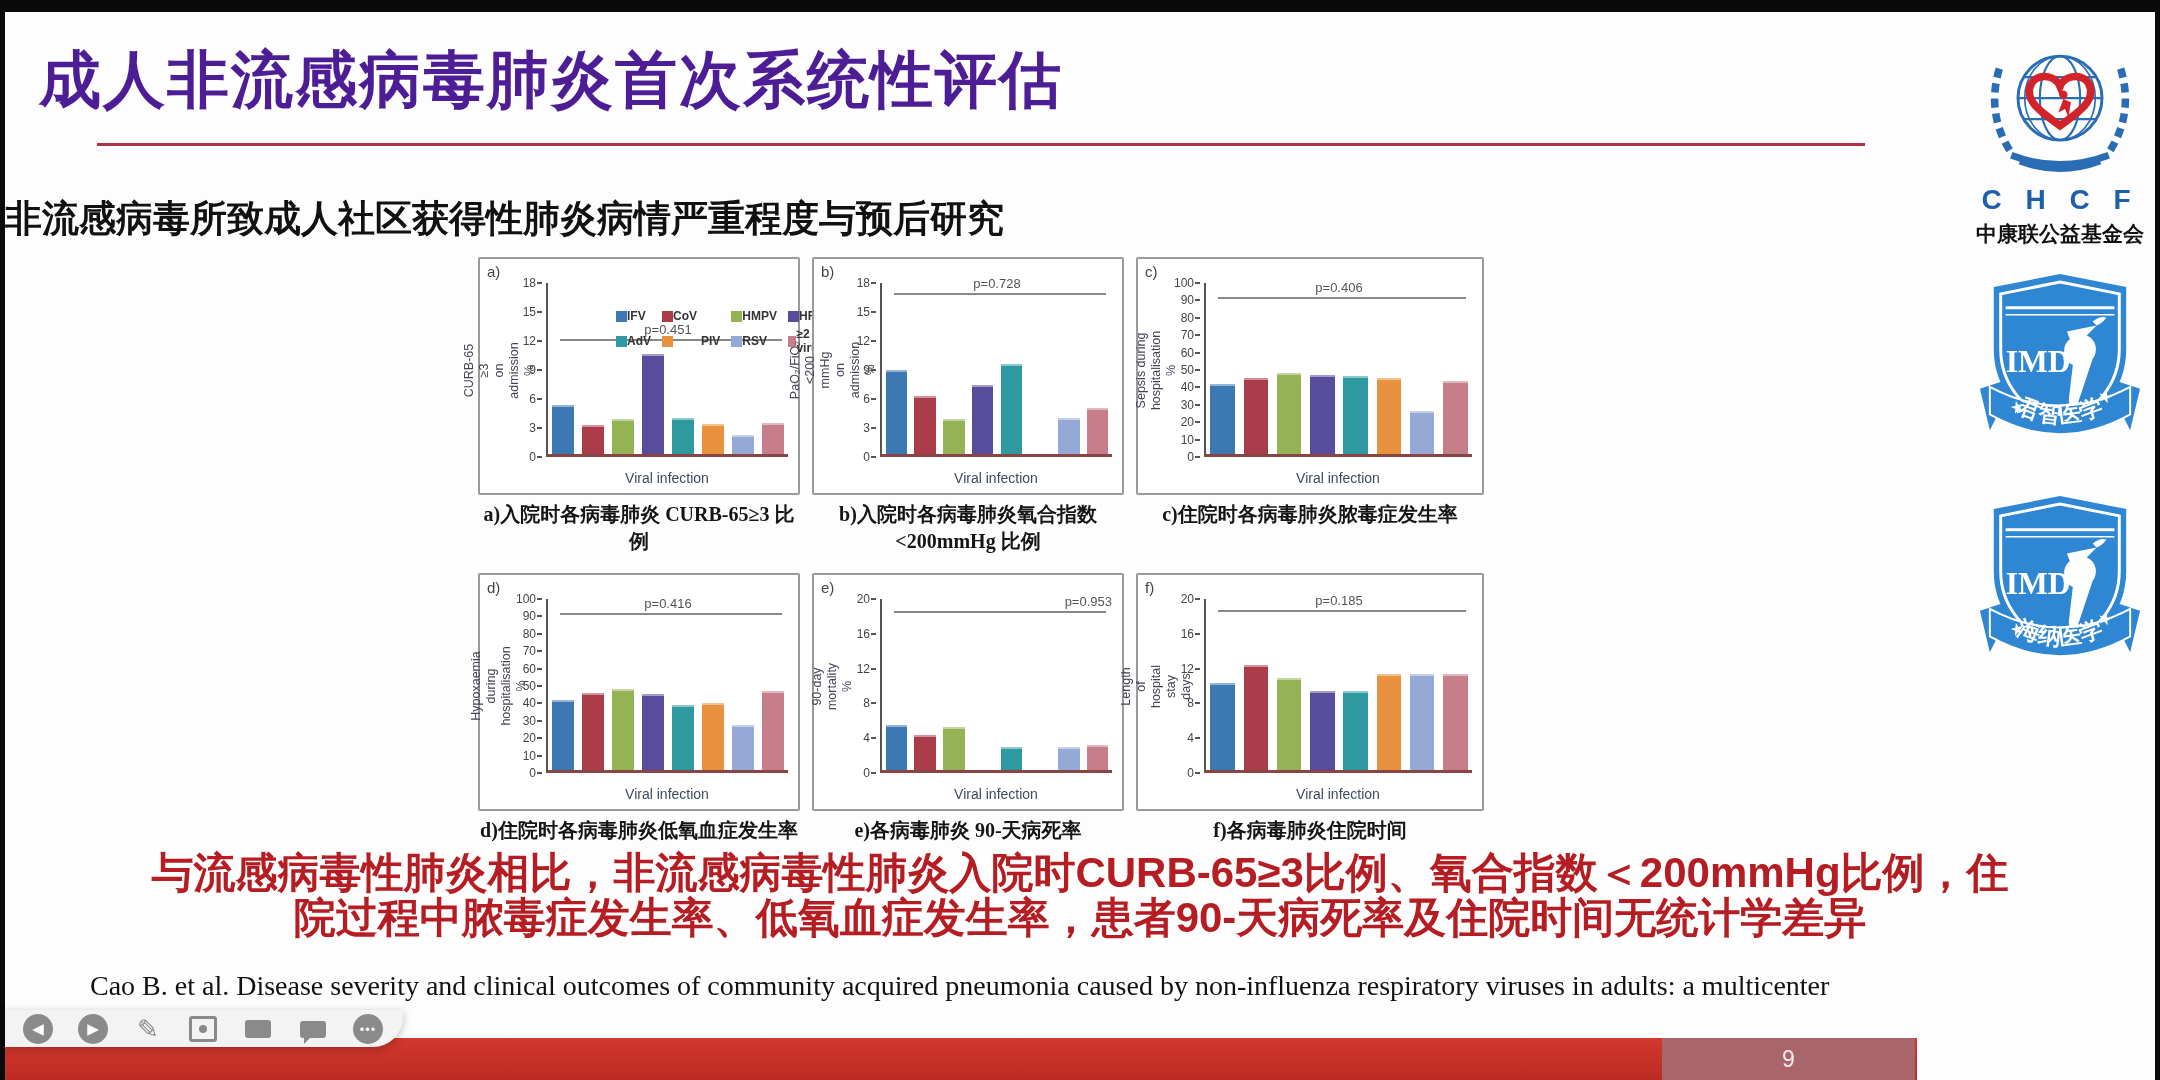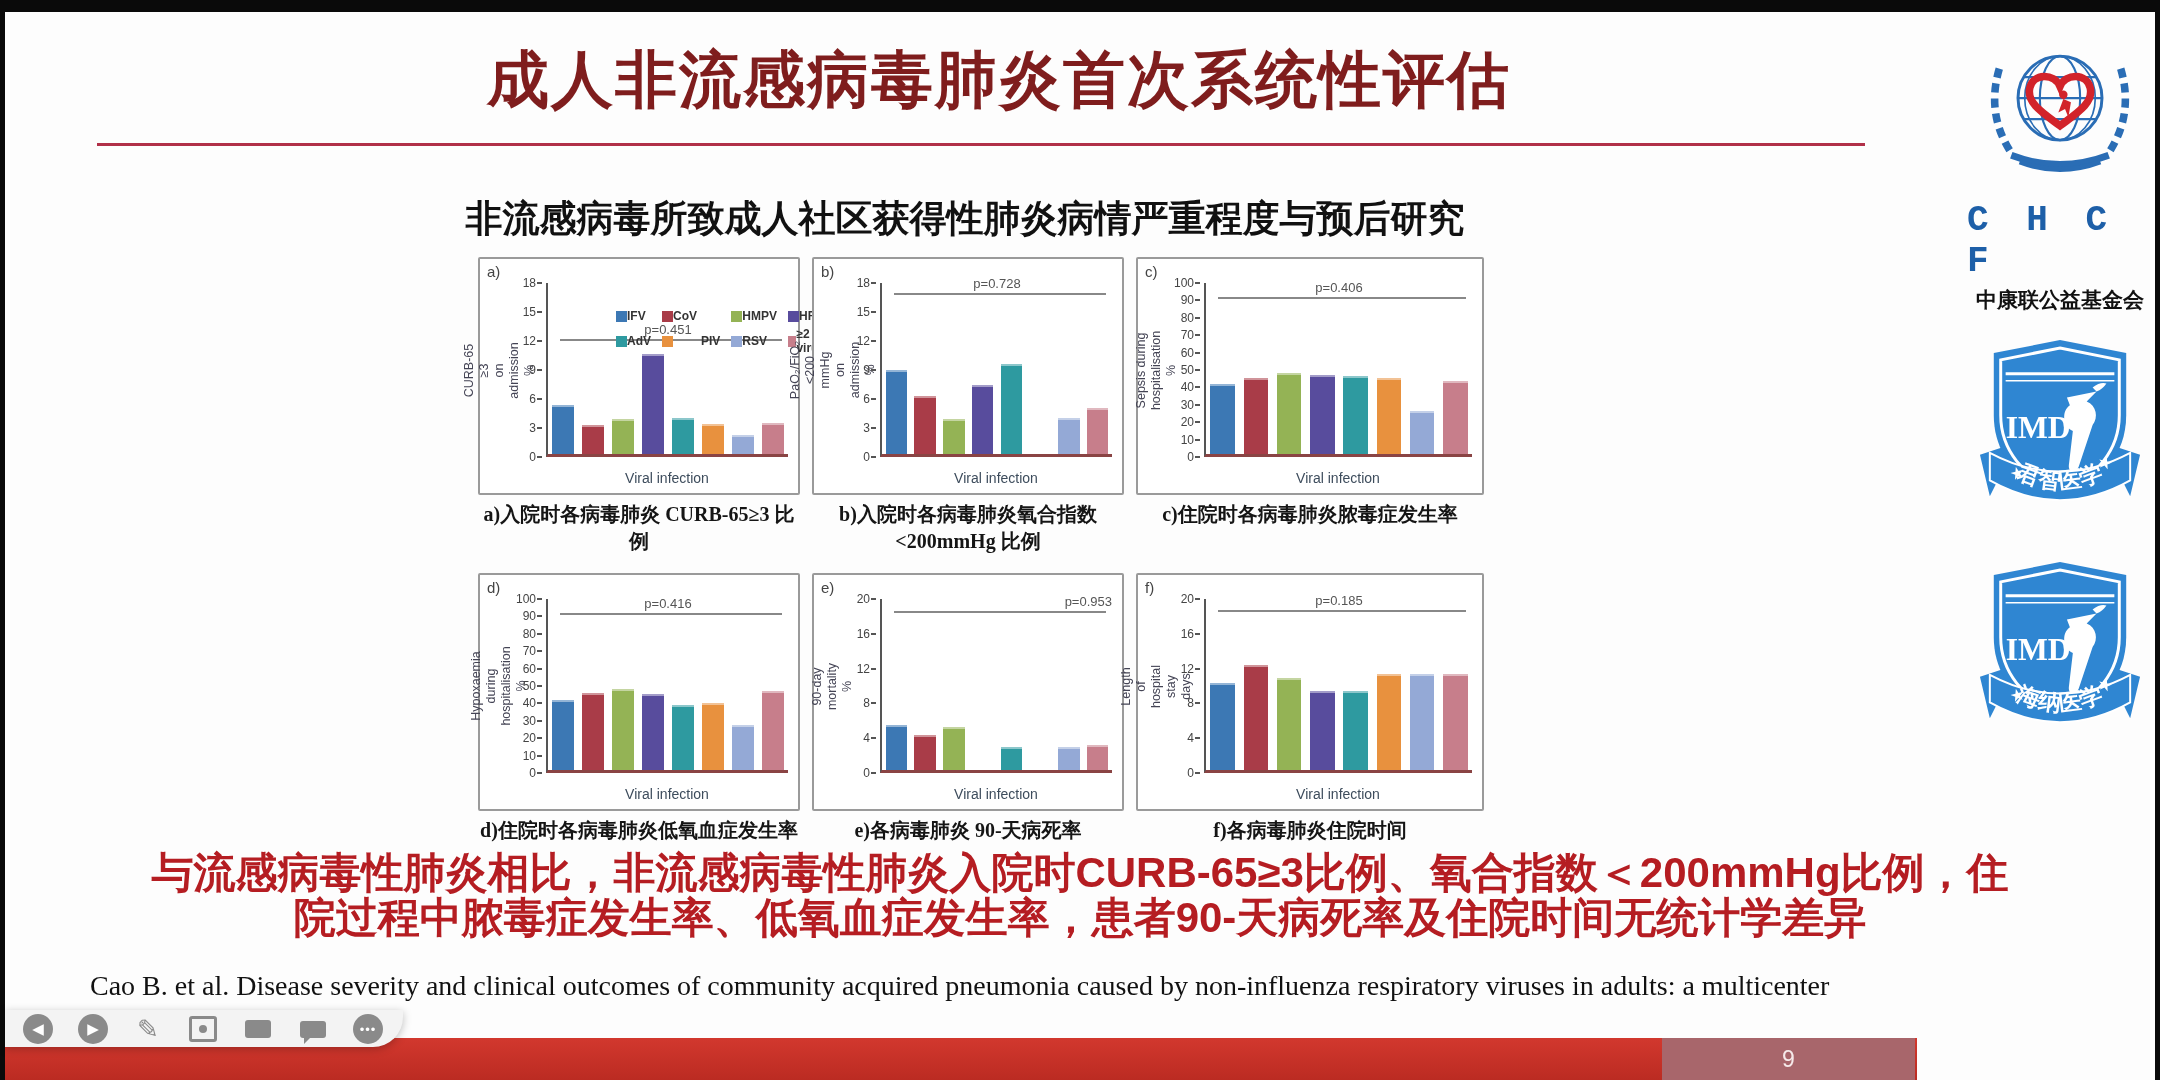--- a/index.html
+++ b/index.html
@@ -1,23 +1,23 @@
 <!DOCTYPE html>
 <html><head>
 <meta charset="utf-8">
 <style>
   html,body{margin:0;padding:0;background:#0a0a0a;}
   body{font-family:"Liberation Sans",sans-serif;}
   #stage{position:relative;width:2160px;height:1080px;background:#0a0a0a;overflow:hidden;}
   .slide{position:absolute;left:5px;top:12px;width:2150px;height:1068px;background:#fdfdfd;}
 
   
-  .title{position:absolute;top:26px;left:0;width:1920px;text-align:center;font-size:62px;font-weight:900;color:#7f1d1d;letter-spacing:2px;transform:translateX(34px);}
+  .title{position:absolute;top:26px;left:0;width:1920px;text-align:left;font-size:62px;font-weight:900;color:#4c1d95;letter-spacing:2px;transform:translateX(34px);}
   .divider{position:absolute;top:131px;left:92px;width:1768px;height:3px;background:#b13048;}
-  .subtitle{position:absolute;top:182px;left:0;width:1920px;text-align:center;font-size:37px;font-weight:bold;color:#111;}
+  .subtitle{position:absolute;top:182px;left:0;width:1920px;text-align:left;font-size:37px;font-weight:bold;color:#111;}
 
   
   #charts-grid{position:absolute;left:473px;top:245px;display:grid;grid-template-columns:322px 312px 348px;column-gap:12px;row-gap:18px;}
   .chart-cell{position:relative;}
   .panel{position:relative;width:100%;height:238px;background:#fff;border:2px solid #9a9a9a;border-radius:2px;box-sizing:border-box;}
   .letter{position:absolute;top:4px;left:7px;font-size:15px;color:#444;}
   .ylab-wrap{position:absolute;left:-2px;top:24px;bottom:36px;width:42px;display:flex;align-items:center;justify-content:center;}
   .ylab{transform:rotate(-90deg);white-space:pre-line;text-align:center;font-size:12.5px;line-height:1.2;color:#445;width:190px;}
   .yticks{position:absolute;left:30px;width:32px;top:24px;bottom:36px;}
   .ytick-label{position:absolute;right:6px;font-size:12px;color:#444;transform:translateY(7px);}
@@ -31,21 +31,21 @@
   .leg{position:absolute;left:68px;top:26px;display:grid;grid-template-columns:repeat(4,auto);column-gap:11px;row-gap:4px;}
   .leg-item{display:flex;align-items:center;font-size:12px;color:#333;font-weight:bold;}
   .leg-swatch{width:11px;height:11px;display:inline-block;}
 
   
   .conclusion{position:absolute;top:838px;left:20px;width:2110px;text-align:center;font-size:42px;line-height:45px;font-weight:bold;color:#b51d22;}
   .citation{position:absolute;top:957px;left:85px;width:1800px;font-family:"Liberation Serif",serif;font-size:28px;line-height:34px;color:#111;}
 
   
   .logo-col{position:absolute;left:1962px;top:12px;width:186px;display:flex;flex-direction:column;align-items:center;}
-  .chcf-abbr{font-family:Liberation Mono, monospace;font-size:36px;font-weight:bold;color:#1d5fa8;letter-spacing:8px;margin-top:16px;}
+  .chcf-abbr{font-family:Liberation Sans, sans-serif;font-size:28px;font-weight:bold;color:#1d5fa8;letter-spacing:8px;margin-top:0;}
   .chcf-name{font-size:21px;font-weight:bold;color:#111;margin-top:4px;white-space:nowrap;}
   .shield-block{margin-top:22px;}
 
   
   .toolbar-panel{position:absolute;left:5px;top:1010px;width:398px;height:37px;background:#f3f3f3;border-radius:0 0 30px 0;box-shadow:0 2px 8px rgba(0,0,0,0.25);overflow:hidden;z-index:3;display:flex;align-items:flex-start;gap:21px;padding:2px 0 0 16px;box-sizing:border-box;}
   .tb-icon{width:34px;height:34px;display:flex;align-items:center;justify-content:center;color:#8a8a8a;font-size:26px;flex:0 0 auto;cursor:pointer;}
   .tb-circle{width:30px;height:30px;border-radius:50%;background:#8a8a8a;color:#fff;display:flex;align-items:center;justify-content:center;font-size:15px;}
   .tb-frame{width:22px;height:20px;border:3px solid #8a8a8a;border-radius:3px;display:flex;align-items:center;justify-content:center;}
   .tb-frame-dot{width:8px;height:8px;border-radius:50%;background:#8a8a8a;}
   .tb-rect{width:26px;height:18px;background:#8a8a8a;border-radius:3px;}

